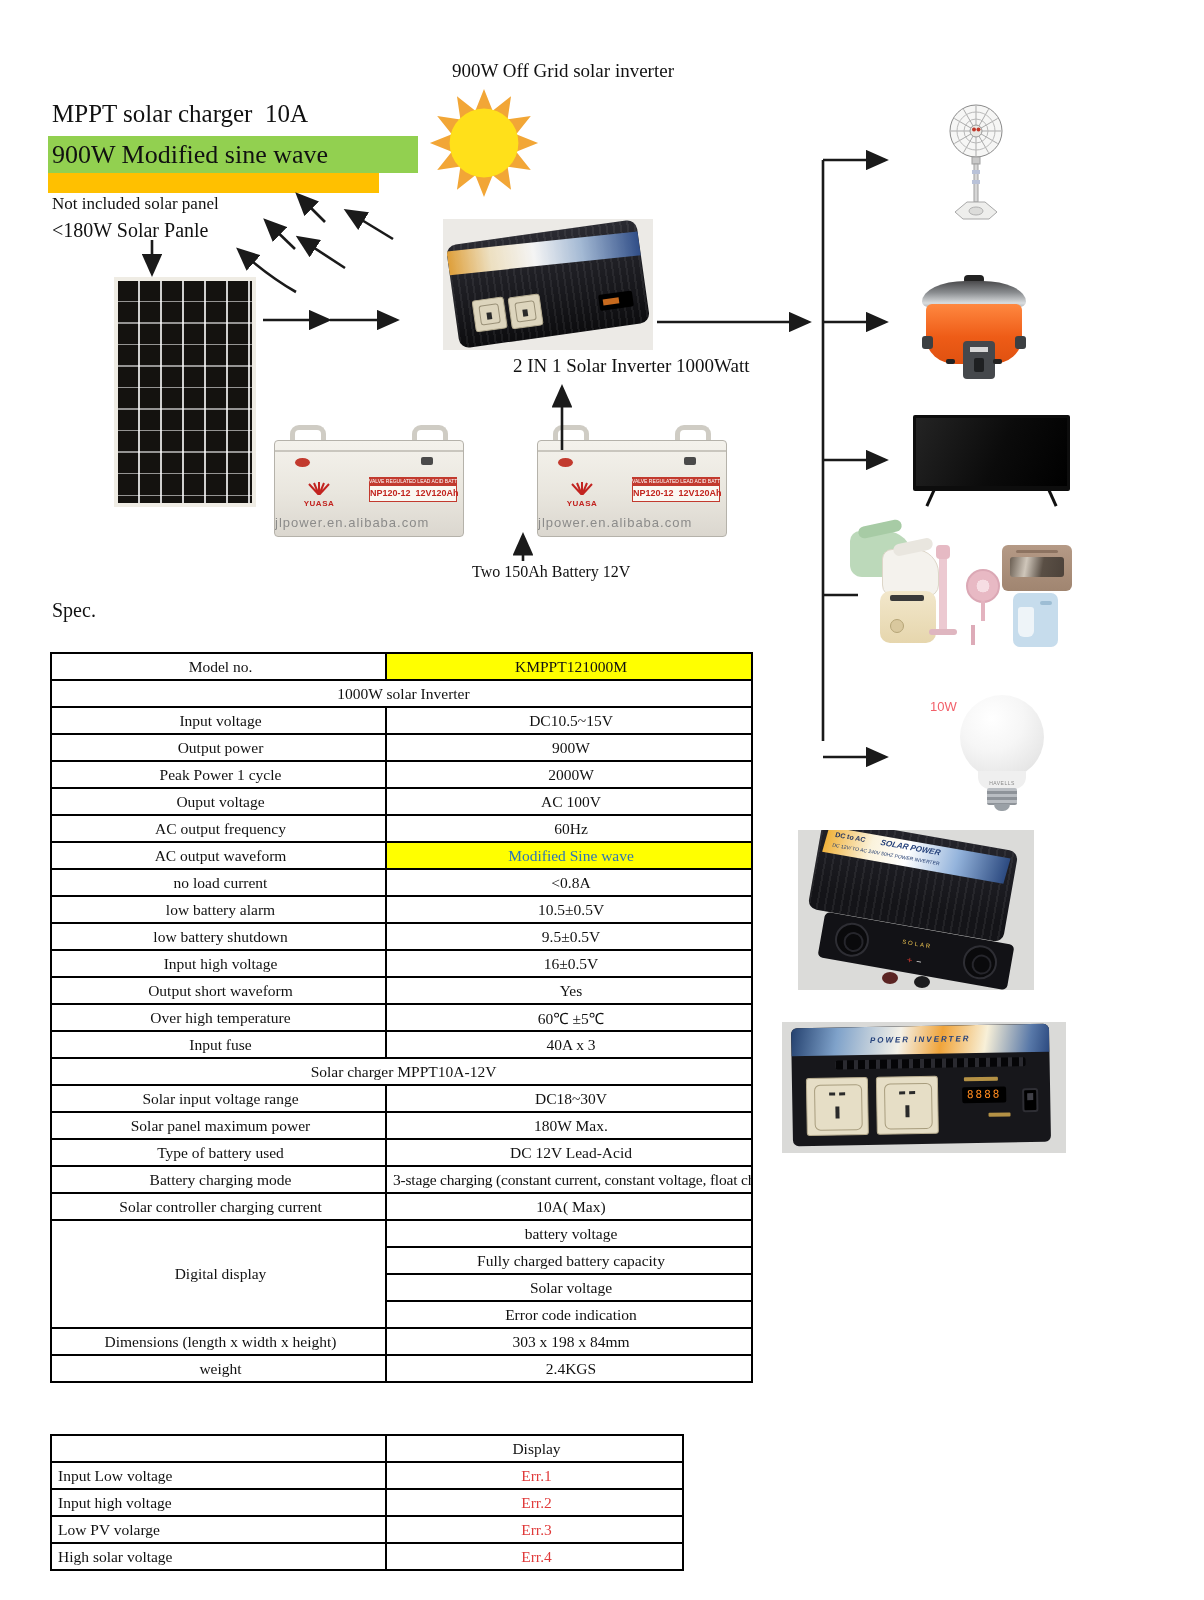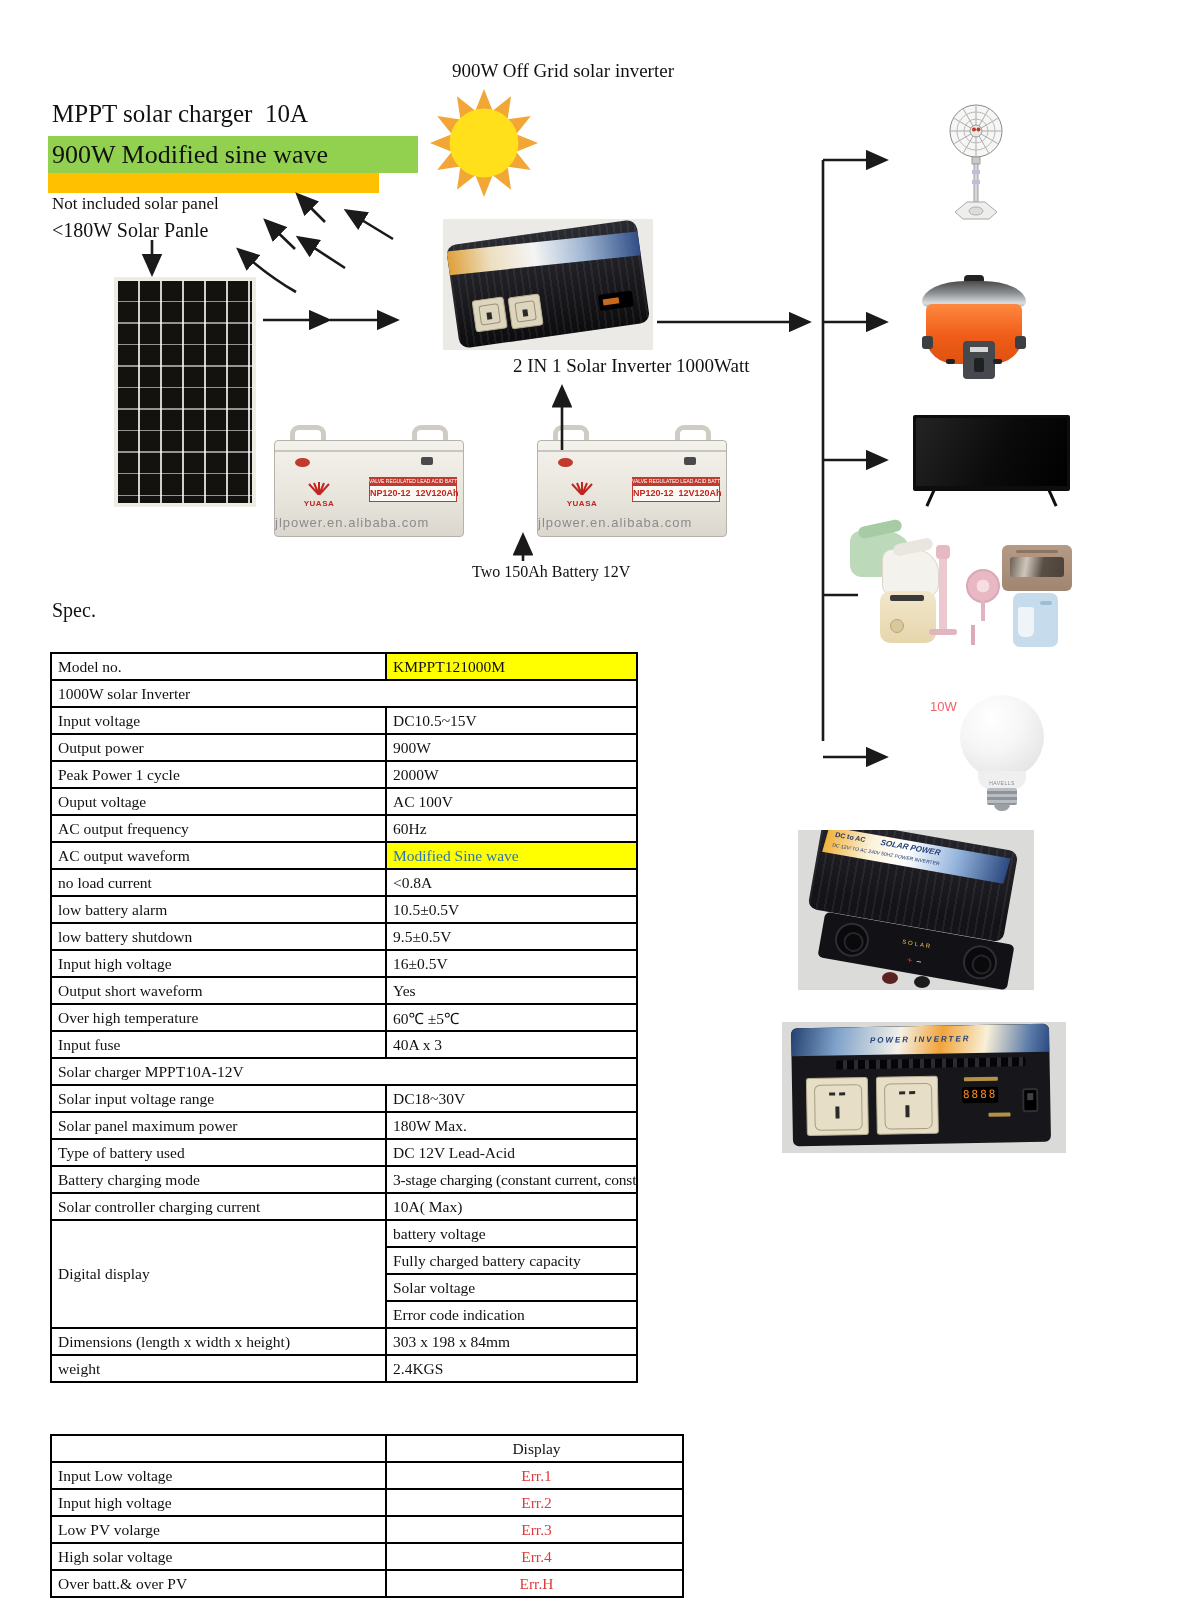--- a/index.html
+++ b/index.html
@@ -178,33 +178,33 @@
     border-radius:3px;box-sizing:border-box;}
   .outletB.o1{left:14px;} .outletB.o2{left:84px;}
   .outletB::before{content:"";position:absolute;left:7px;top:6px;width:46px;height:44px;border:1px solid #a89d7e;
     border-radius:6px;}
   .outletB::after{content:"";position:absolute;left:22px;top:14px;width:16px;height:10px;
     background:
       linear-gradient(#2a2a2a,#2a2a2a) left top/6px 3px no-repeat,
       linear-gradient(#2a2a2a,#2a2a2a) right top/6px 3px no-repeat,
       linear-gradient(#2a2a2a,#2a2a2a) center bottom/4px 12px no-repeat;
     height:26px;}
-  .invB-display{position:absolute;left:170px;top:62px;width:36px;height:16px;background:#000;border-radius:2px;
+  .invB-display{position:absolute;left:170px;top:62px;width:44px;height:16px;background:#000;border-radius:2px;
     color:#ff8a1e;font-family:"DejaVu Sans Mono",monospace;font-size:11px;line-height:16px;text-align:center;
     letter-spacing:2px;}
   .invB-switch{position:absolute;left:230px;top:64px;width:16px;height:24px;background:#000;border:2px solid #2e2e34;
     border-radius:3px;box-sizing:border-box;}
   .invB-switch::before{content:"";position:absolute;left:3px;top:3px;width:6px;height:7px;background:#3f3f46;}
   .invB-mark{position:absolute;height:4px;background:rgba(220,176,80,.8);border-radius:1px;}
 
   
   table.t{border-collapse:collapse;position:absolute;table-layout:fixed;background:#fff;}
   table.t td{border:2px solid #000;font-size:15.5px;padding:0 2px 0 6px;height:25px;overflow:hidden;
     white-space:nowrap;font-family:"Liberation Serif",serif;}
-  #spec-table{left:50px;top:652px;width:588px;}
+  #spec-table{left:50px;top:652px;width:703px;text-align:center;}
   #err-table{left:50px;top:1434px;width:634px;}
   td.model{background:#ffff00;font-size:22px;height:27px;}
   td.sec{font-size:16.5px;}
   td.sec2{font-size:18px;}
   td.wave{background:#ffff00;color:#2e75b6;font-size:20px;}
   td.smallv{font-size:12px;letter-spacing:-.2px;}
   td.dd-label{vertical-align:middle;font-size:16px;}
   td.center{text-align:center;padding:0;font-size:16px;}
   td.err{color:#e03a3a;text-align:center;padding:0;font-size:15px;}
   td.sm{font-size:13.5px;}
@@ -543,20 +543,16 @@
         <td class="err">Err.2</td>
         </tr>
     <tr>
           <td>Low PV volarge</td>
         <td class="err">Err.3</td>
         </tr>
     <tr>
           <td class="pad1"> High solar voltage</td>
         <td class="err">Err.4</td>
         </tr>
-    <tr>
-          <td>Over batt.&amp; over PV</td>
-        <td class="err">Err.H</td>
-        </tr>
   </tbody>
     </table>
 
 </div>
 
 </body></html>

